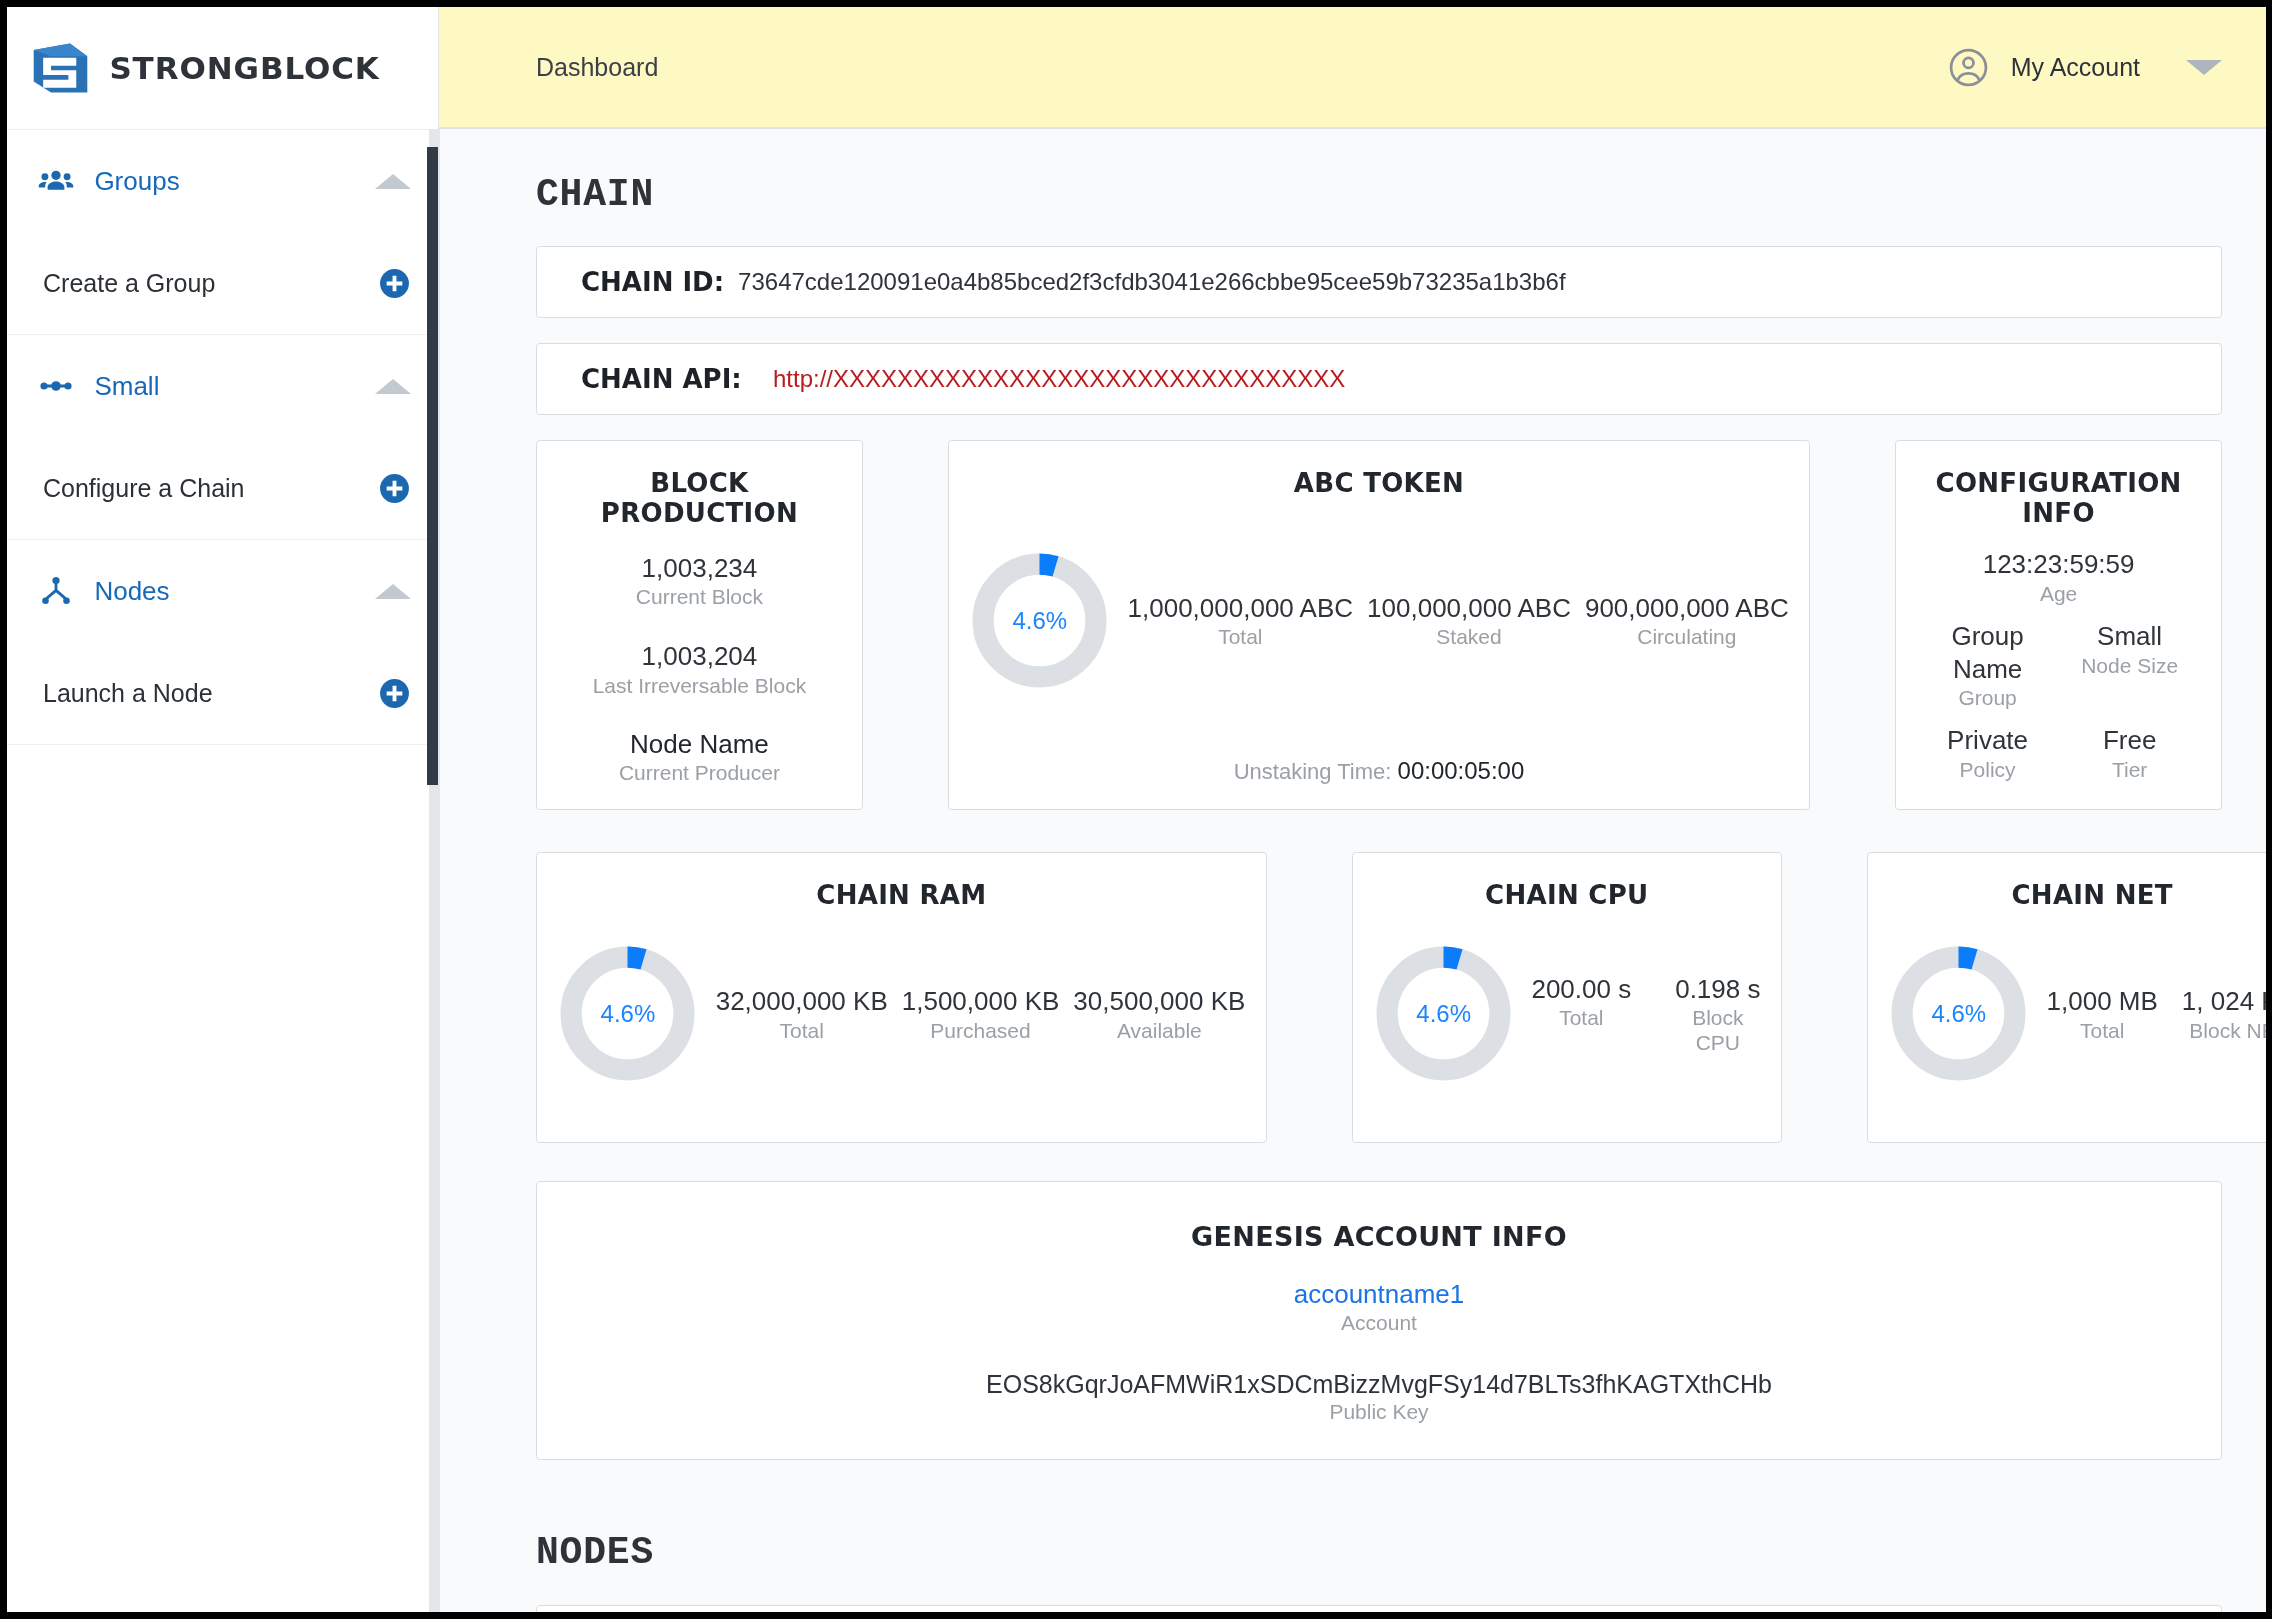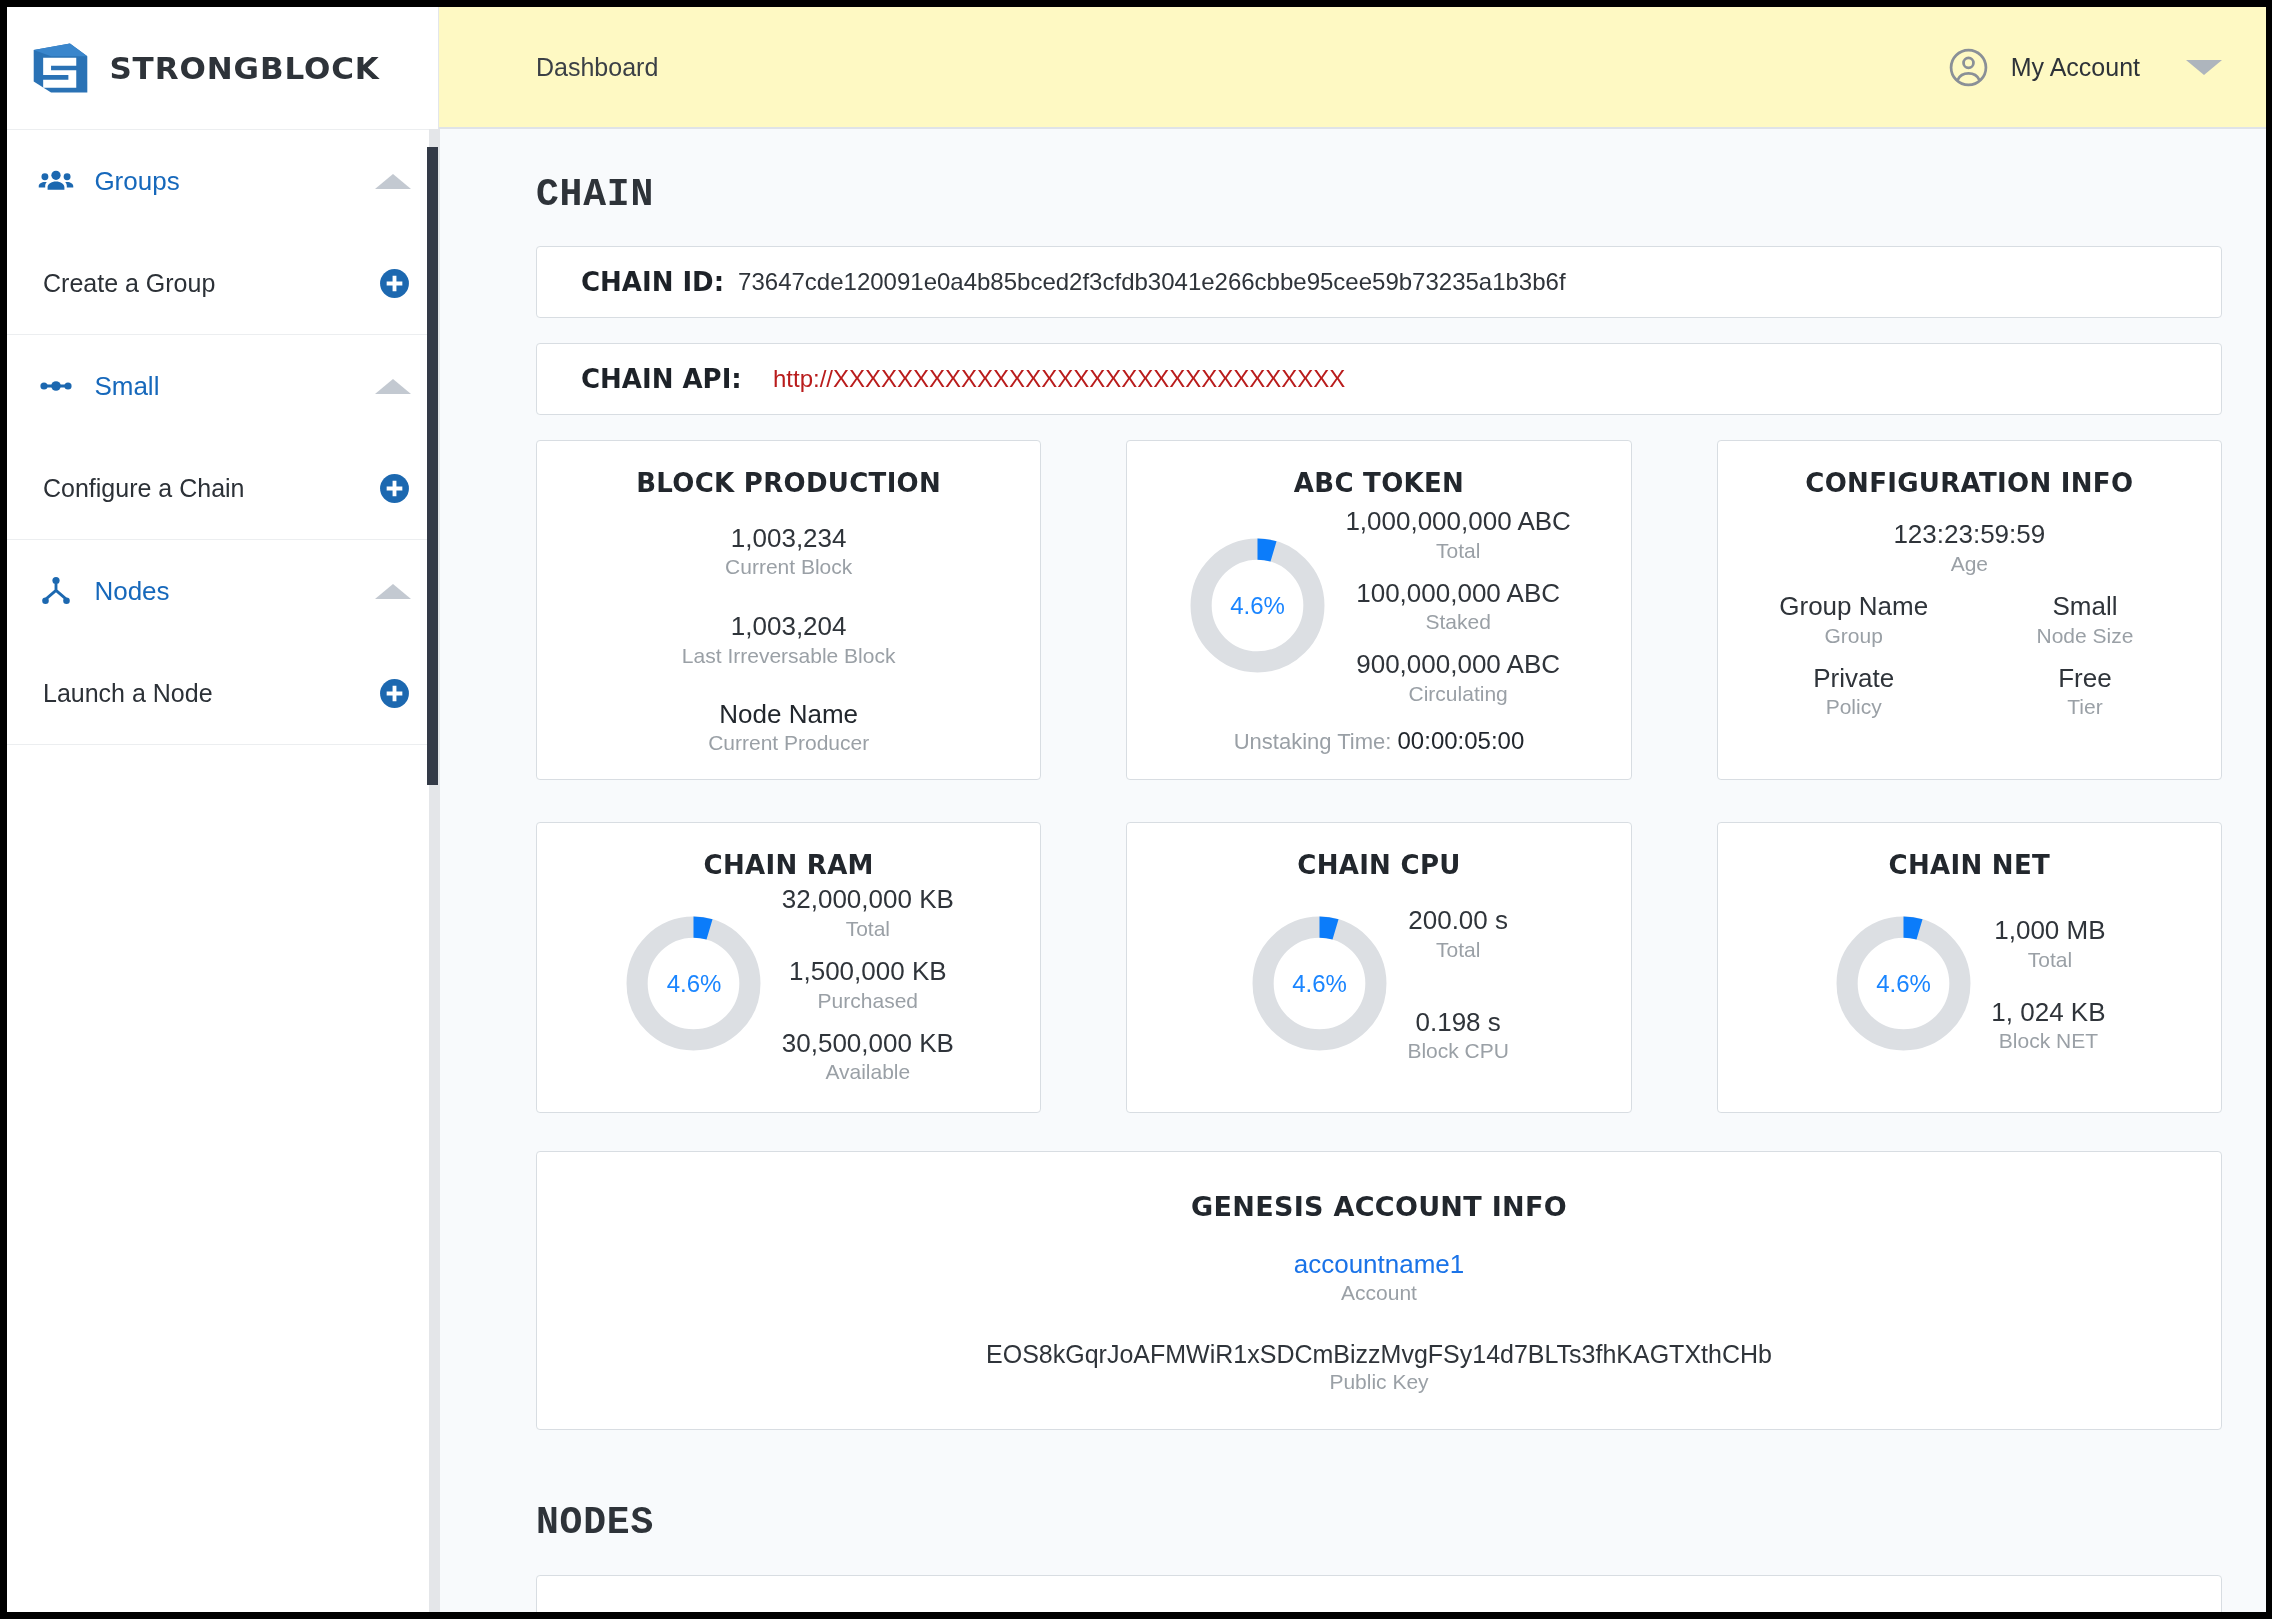--- a/index.html
+++ b/index.html
@@ -205,21 +205,21 @@
     flex: 1;
   }
   .donut { position: relative; width: 141px; height: 141px; flex: 0 0 141px; }
   .donut svg { display: block; }
   .donut .pct {
     position: absolute;
     inset: 0;
     display: flex; align-items: center; justify-content: center;
     font-size: 24px; color: #1a85ff; font-weight: 400;
   }
-  .stats { display: flex; flex-direction: column; gap: 14px; text-align: center; }
+  .stats { display: flex; flex-direction: row; gap: 14px; text-align: center; }
   .stat .big { white-space: nowrap; }
   .foot-note {
     text-align: center;
     font-size: 22px;
     color: #9aa0a6;
     margin-top: 14px;
   }
   .foot-note b { color: #22272d; font-weight: 400; font-size: 24px; }
 
   .cfg-body { margin-top: 20.4px; display: flex; flex-direction: column; gap: 14px; }

